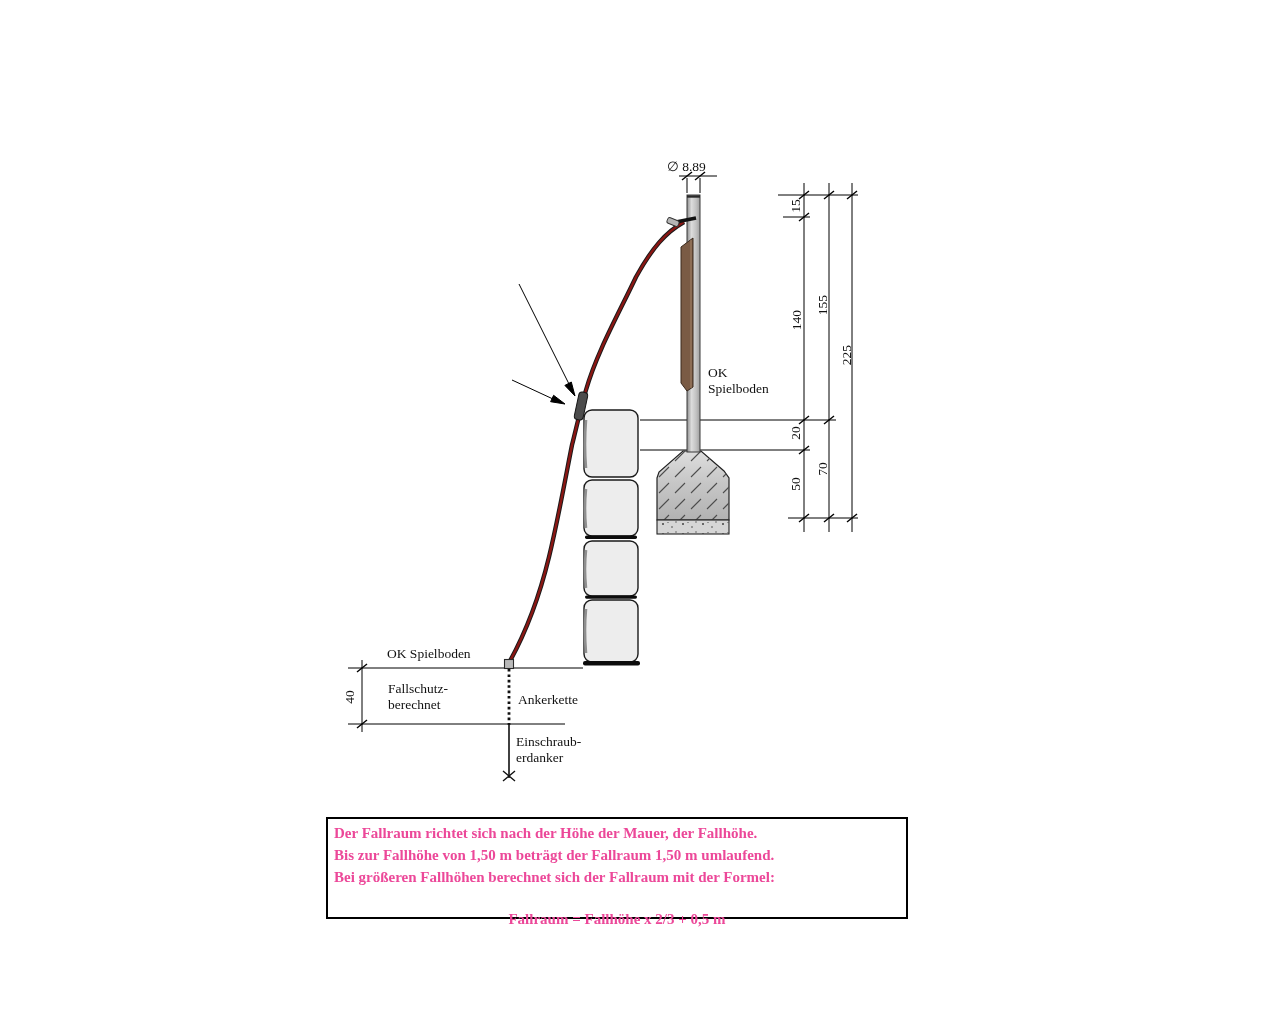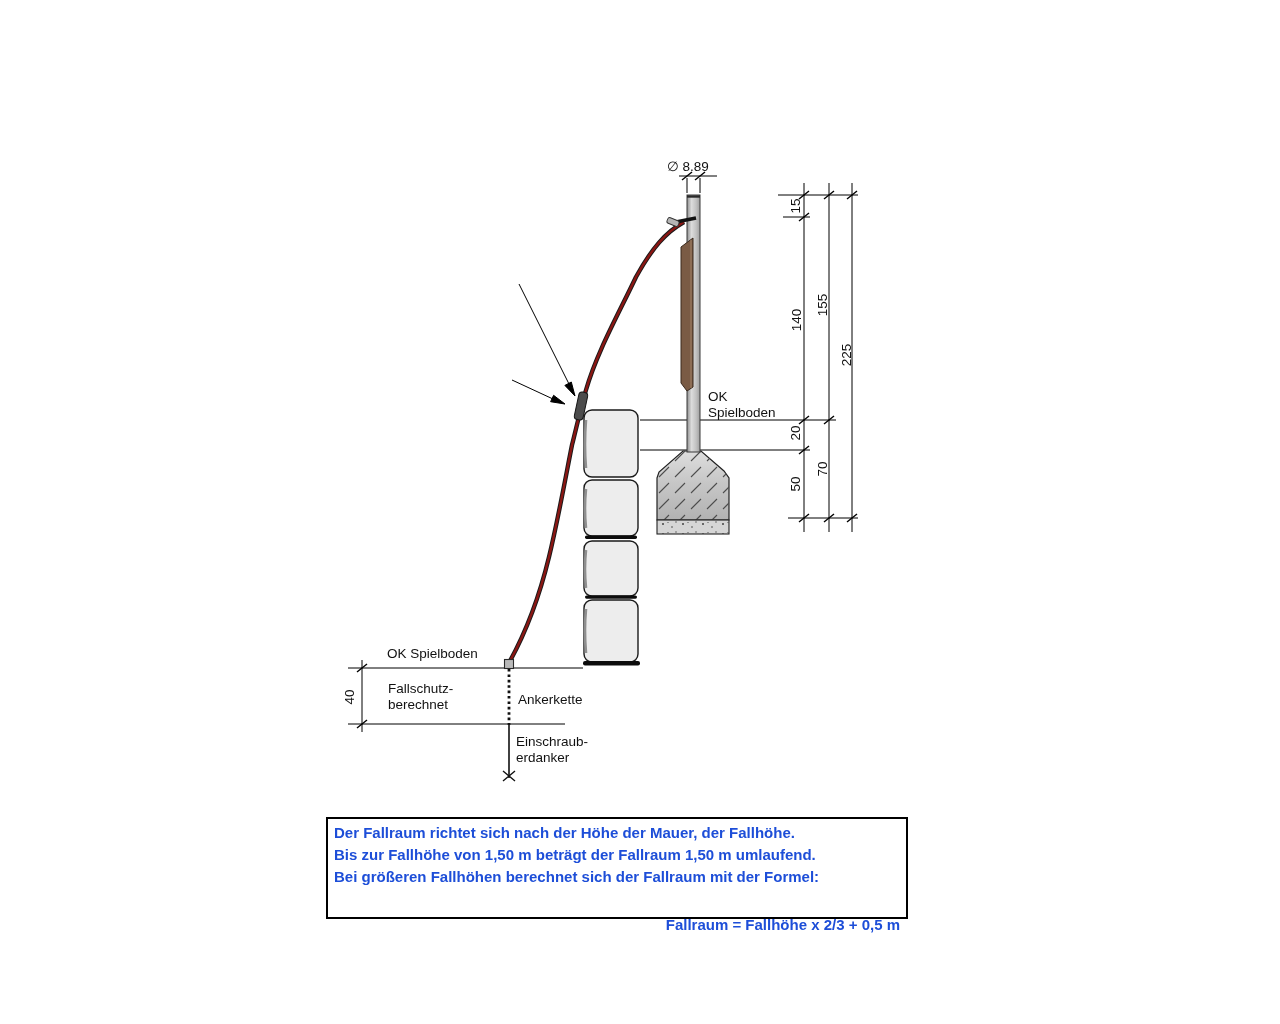--- a/index.html
+++ b/index.html
@@ -1,32 +1,32 @@
 <!DOCTYPE html>
 <html><head>
 <meta charset="utf-8">
 <style>
   html,body{margin:0;padding:0;background:#fff;}
   #canvas{
     position:relative;width:1280px;height:1024px;background:#ffffff;overflow:hidden;
-    font-family:Liberation Sans, sans-serif;color:#111;
+    font-family:Liberation Serif, serif;color:#111;
   }
   #drawing{position:absolute;left:0;top:0;}
   .lbl{position:absolute;font-size:13.5px;line-height:16px;color:#111;white-space:nowrap;}
   .dim{
     position:absolute;width:44px;height:16px;text-align:center;
     font-size:13.5px;line-height:16px;color:#111;
     transform:rotate(-90deg);transform-origin:center center;white-space:nowrap;
   }
   .notebox{
     position:absolute;left:326px;top:817px;width:566px;height:92px;
     border:2px solid #000;background:#fff;padding:3px 6px;
-    font-size:15px;line-height:22px;font-weight:700;color:#1d4ed8;white-space:nowrap;
+    font-size:15px;line-height:22px;font-weight:700;color:#ec4899;white-space:nowrap;
   }
-  .notebox .formula{text-align:right;margin-top:26px;}
+  .notebox .formula{text-align:center;margin-top:20px;}
 </style>
 </head>
 <body>
 
 <div id="canvas">
 
   <svg id="drawing" width="1280" height="1024" viewBox="0 0 1280 1024">
     <defs>
       <linearGradient id="poleGrad" x1="0" y1="0" x2="1" y2="0">
         <stop offset="0" stop-color="#8f8f8f"></stop>
@@ -153,21 +153,21 @@
       <polygon points="575,396 564.9,385.4 571.3,382.0"></polygon>
       <path d="M512,380 L553,399" fill="none"></path>
       <polygon points="565,404 550.6,401.7 553.6,395.3"></polygon>
     </g>
   </svg>
 
   <div class="lbl" style="left:667px;top:159px;">∅ 8.89</div>
 
 
 
-  <div class="lbl" style="left:708px;top:389px;">
+  <div class="lbl" style="left:708px;top:365px;">
     <div>OK</div>
     <div>Spielboden</div>
   </div>
 
   <div class="lbl" style="left:387px;top:646px;">OK Spielboden</div>
 
   <div class="lbl" style="left:388px;top:681px;">
     <div>Fallschutz-</div>
     <div>berechnet</div>
   </div>

